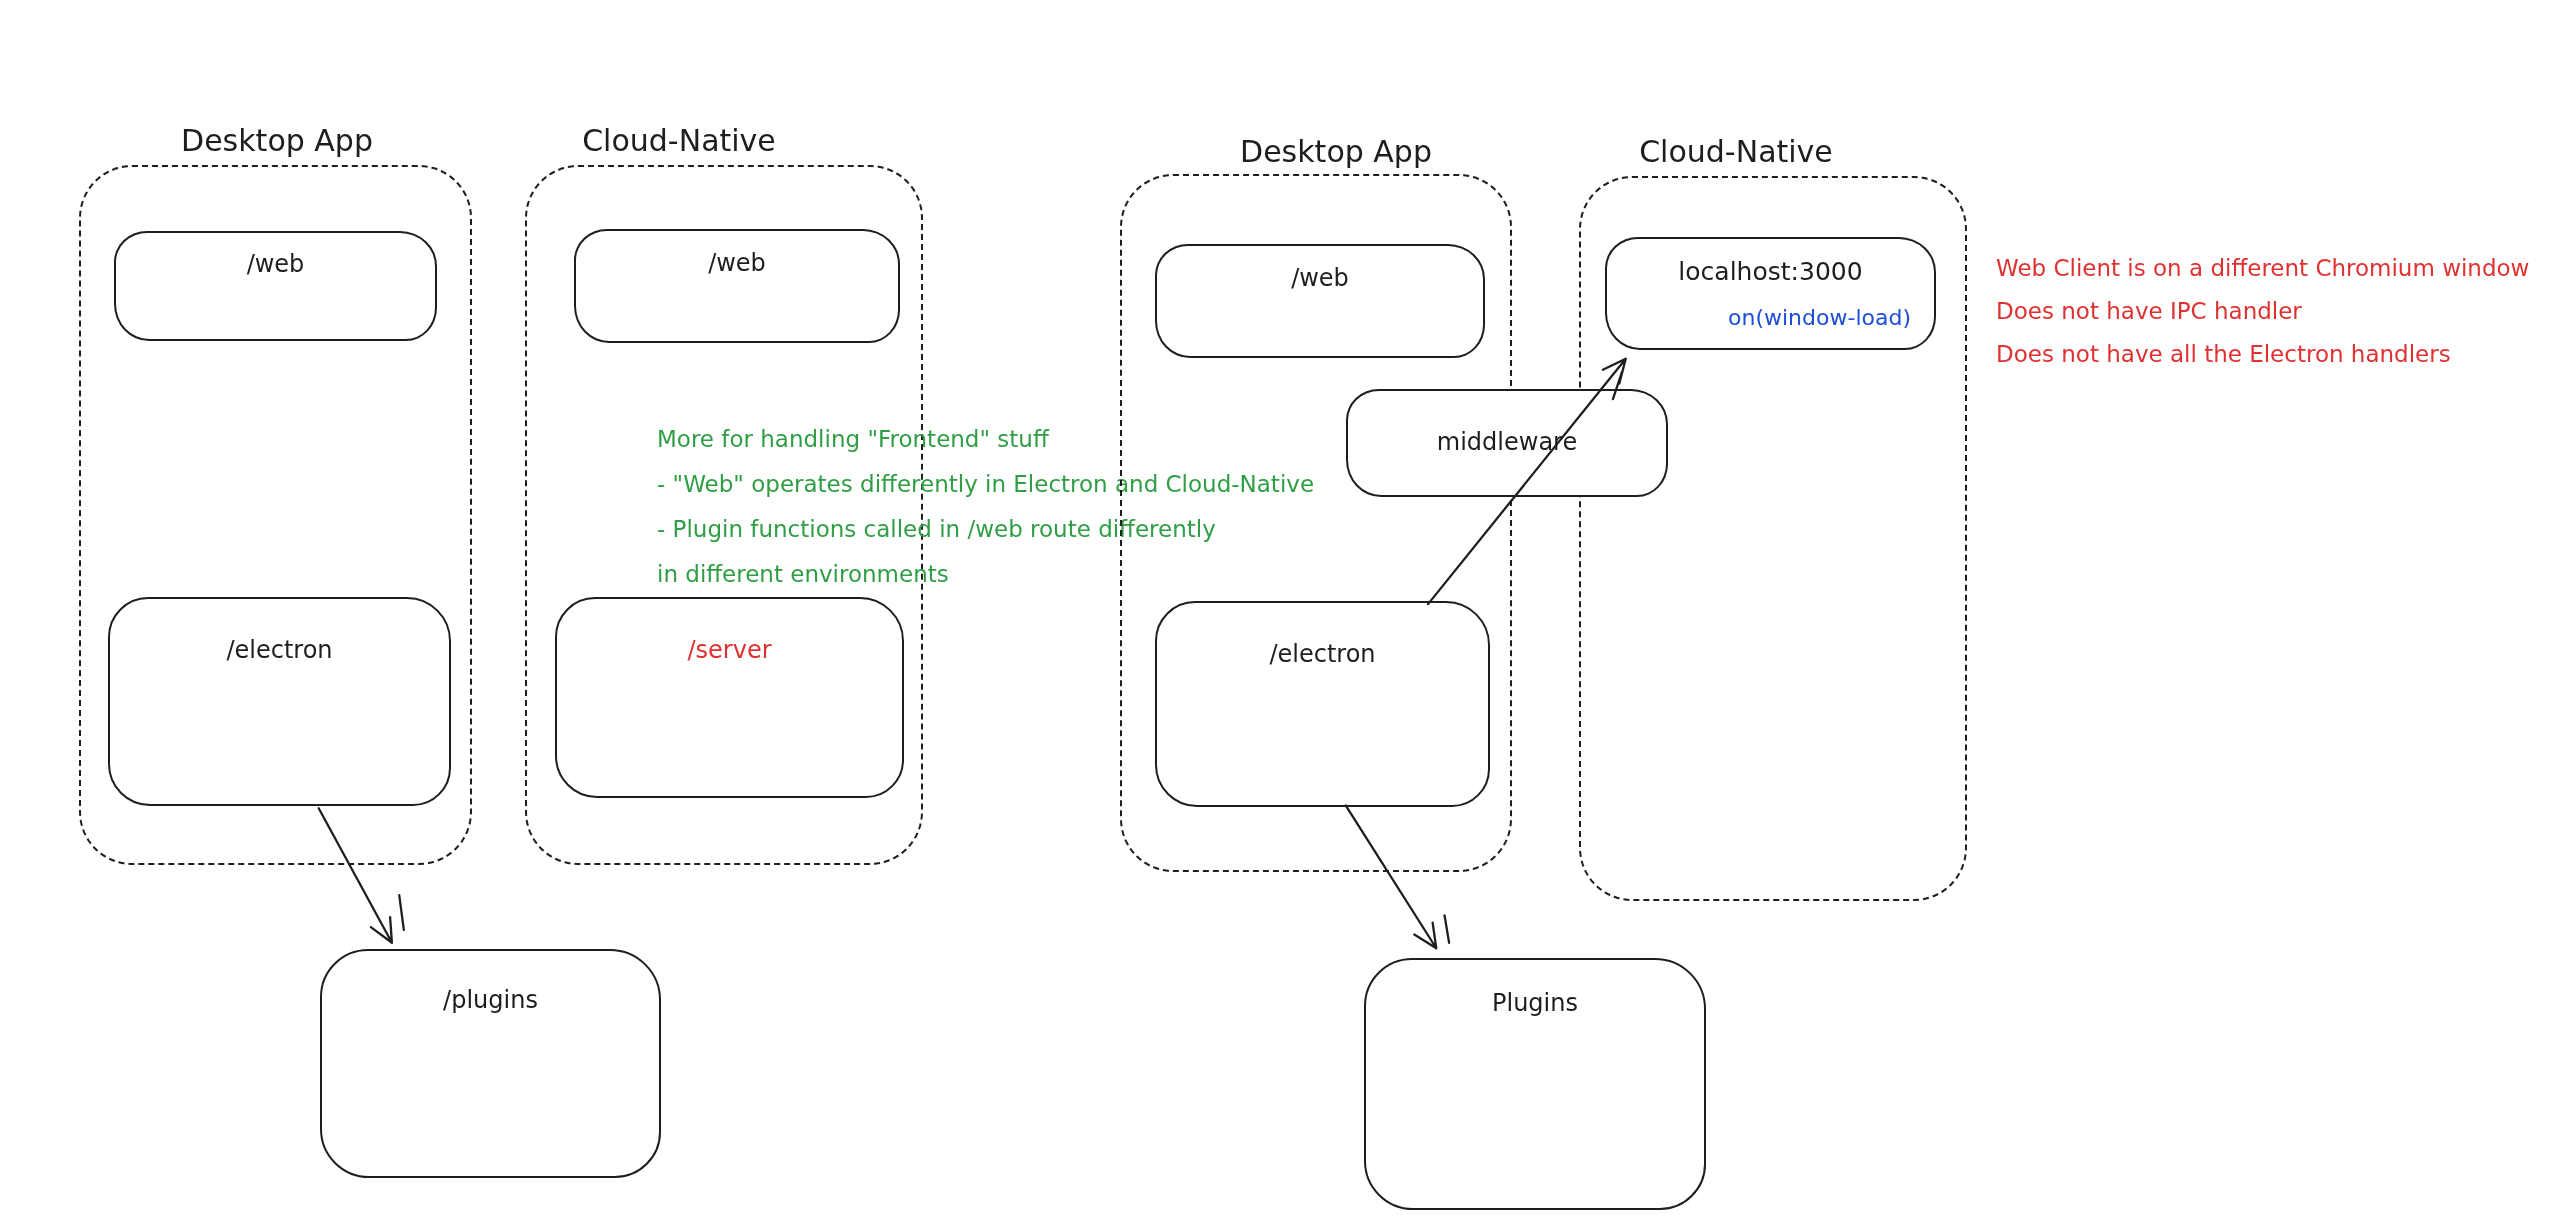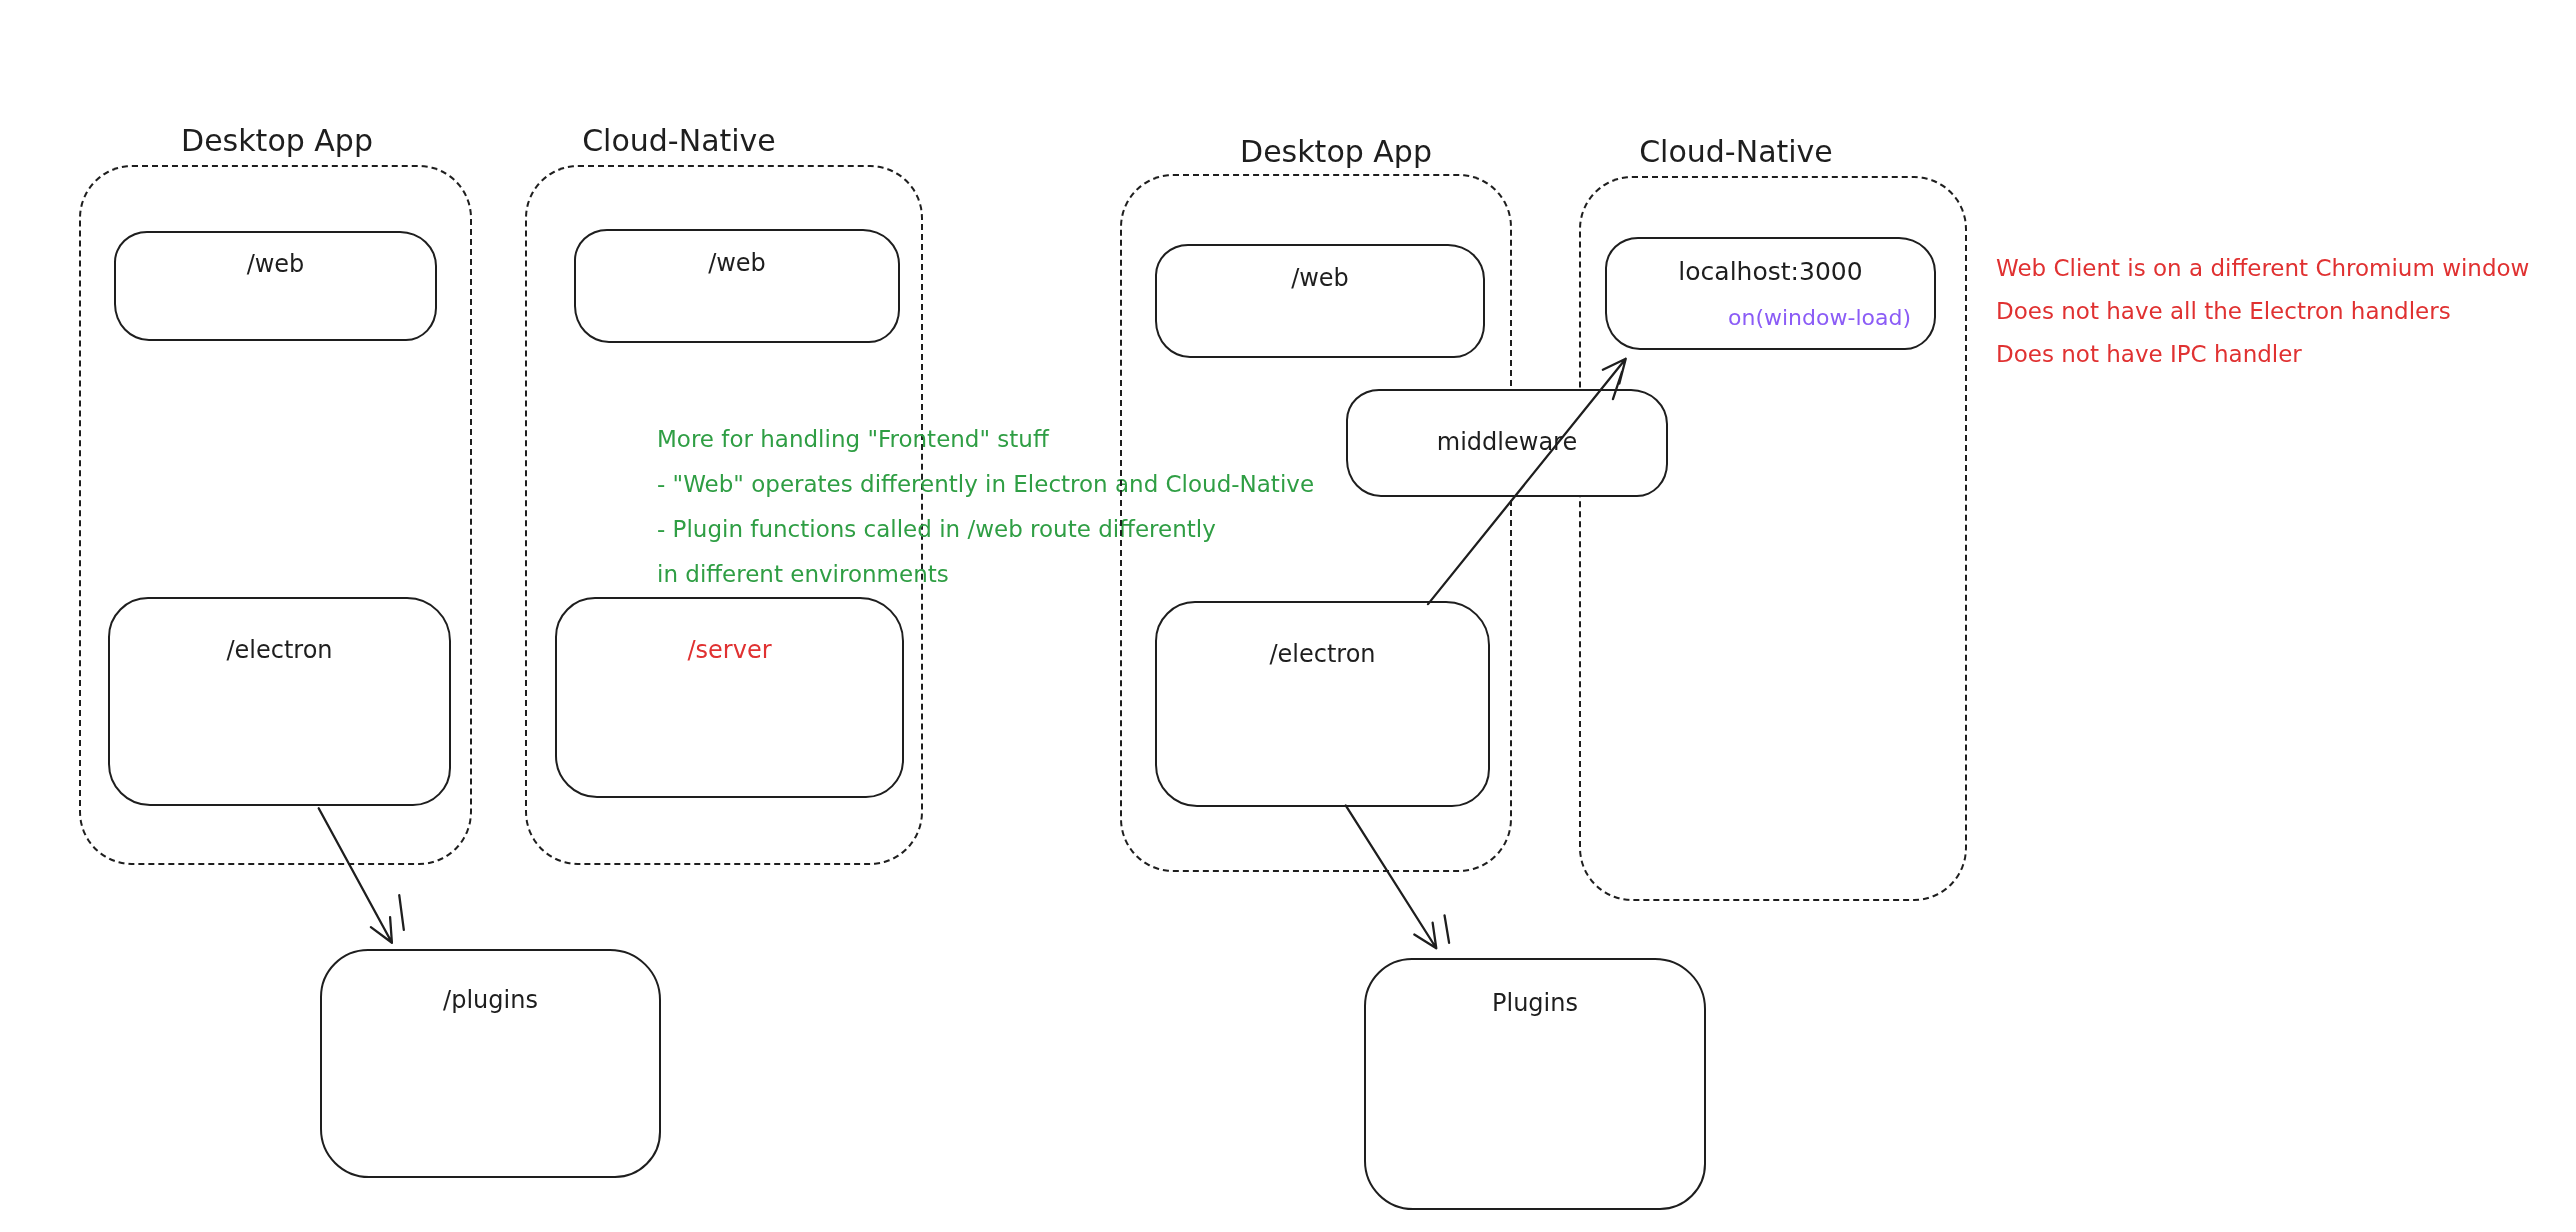--- a/index.html
+++ b/index.html
@@ -38,21 +38,21 @@
   }
   .node .lbl {
     font-size: 24px;
     white-space: nowrap;
     color: #1e1e1e;
   }
   .node .lbl.red { color: #e03131; }
   .sub-label {
     position: absolute;
     font-size: 22px;
-    color: #8b5cf6;
+    color: #1d4ed8;
     white-space: nowrap;
   }
   .note {
     position: absolute;
     font-size: 23px;
     white-space: nowrap;
   }
   .note div { height: 31px; line-height: 31px; margin-top: 14px; }
   .note.green { color: #2f9e44; }
   .note.red { color: #e03131; }
@@ -132,22 +132,22 @@
   <div class="node" style="left:1155px; top:601px; width:335px; height:206px; padding-top:37px; border-radius:40px 44px 38px 42px;">
     <span class="lbl">/electron</span>
   </div>
 
   <div class="node" style="left:1364px; top:958px; width:342px; height:252px; padding-top:29px; border-radius:48px 51px 46px 49px;">
     <span class="lbl">Plugins</span>
   </div>
 
   <div class="note red" style="left:1996px; top:240px;">
     <div>Web Client is on a different Chromium window</div>
+    <div>Does not have IPC handler</div>
     <div>Does not have all the Electron handlers</div>
-    <div>Does not have IPC handler</div>
   </div>
 
   <svg class="arrows" viewBox="0 0 2814 1346">
 
     <path d="M348,883 L428,1030 M426,1002 L428,1030 L405,1013 M436,978 L441,1016"></path>
 
     <path d="M1470,880 L1569,1036 M1565,1008 L1569,1036 L1545,1021 M1578,1000 L1583,1030"></path>
 
     <path d="M1560,660 L1776,392 M1751,404 L1776,392 L1769,419 M1762,436 L1772,406"></path>
   </svg>

